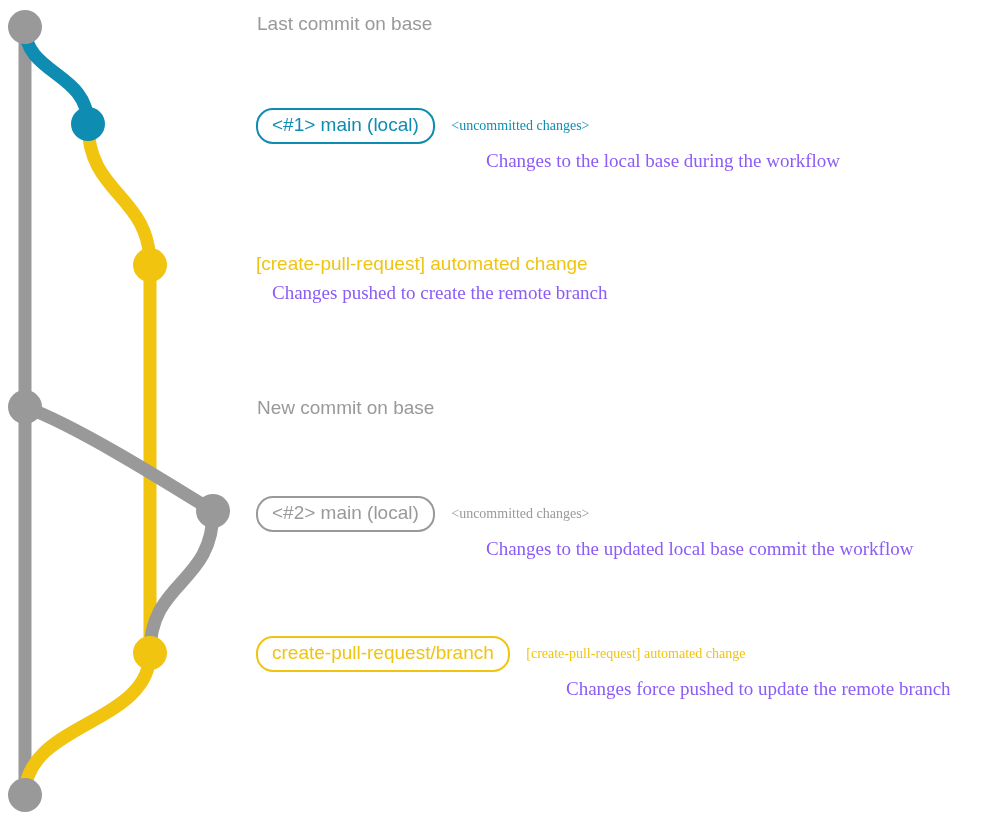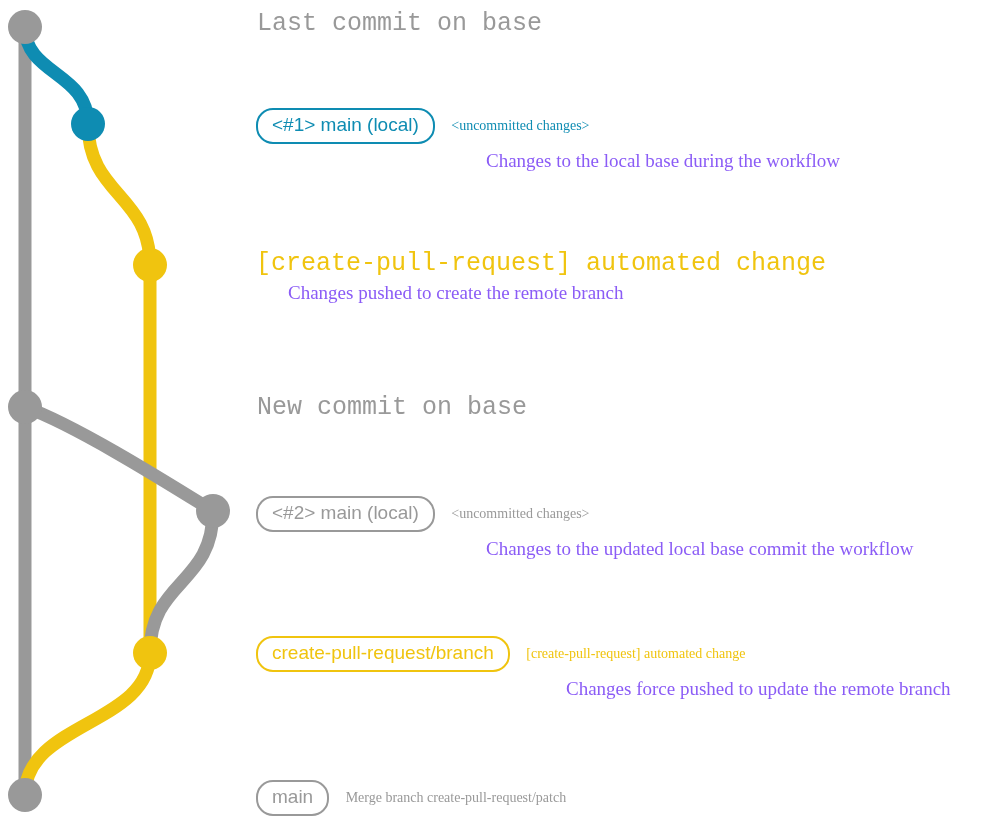--- a/index.html
+++ b/index.html
@@ -45,23 +45,23 @@
   .subject {
     display: inline-block;
     font-size: 14px;
     line-height: 22px;
     vertical-align: middle;
     margin-left: 12px;
     font-family: Liberation Serif, serif;
   }
   .subject-only {
     display: block;
-    font-size: 25px;
+    font-size: 19px;
     line-height: 24px;
-    font-family: Liberation Mono, monospace;
+    font-family: Liberation Sans, sans-serif;
   }
   .note {
     display: block;
     font-family: "Liberation Serif", serif;
     font-size: 19px;
     line-height: 22px;
     color: #8b5cf6;
     margin-top: 6px;
   }
   .c-gray   { color: #999999; }
@@ -110,37 +110,33 @@
   </div>
 
   <div class="row" style="left:256px; top:108px;">
     <span class="badge c-blue">&lt;#1&gt; main (local)</span>
     <span class="subject c-blue">&lt;uncommitted changes&gt;</span>
     <span class="note" style="margin-left:230px;">Changes to the local base during the workflow</span>
   </div>
 
   <div class="row" style="left:256px; top:252px;">
     <span class="subject-only c-yellow">[create-pull-request] automated change</span>
-    <span class="note" style="margin-left:32px;">Changes pushed to create the remote branch</span>
+    <span class="note" style="margin-left:16px;">Changes pushed to create the remote branch</span>
   </div>
 
   <div class="row" style="left:257px; top:396px;">
     <span class="subject-only c-gray">New commit on base</span>
   </div>
 
   <div class="row" style="left:256px; top:496px;">
     <span class="badge c-gray">&lt;#2&gt; main (local)</span>
     <span class="subject c-gray">&lt;uncommitted changes&gt;</span>
     <span class="note" style="margin-left:230px;">Changes to the updated local base commit the workflow</span>
   </div>
 
   <div class="row" style="left:256px; top:636px;">
     <span class="badge c-yellow">create-pull-request/branch</span>
     <span class="subject c-yellow">[create-pull-request] automated change</span>
     <span class="note" style="margin-left:310px;">Changes force pushed to update the remote branch</span>
   </div>
 
-  <div class="row" style="left:256px; top:780px;">
-    <span class="badge c-gray">main</span>
-    <span class="subject c-gray">Merge branch create-pull-request/patch</span>
-  </div>
 
 </div>
 
 </body></html>

